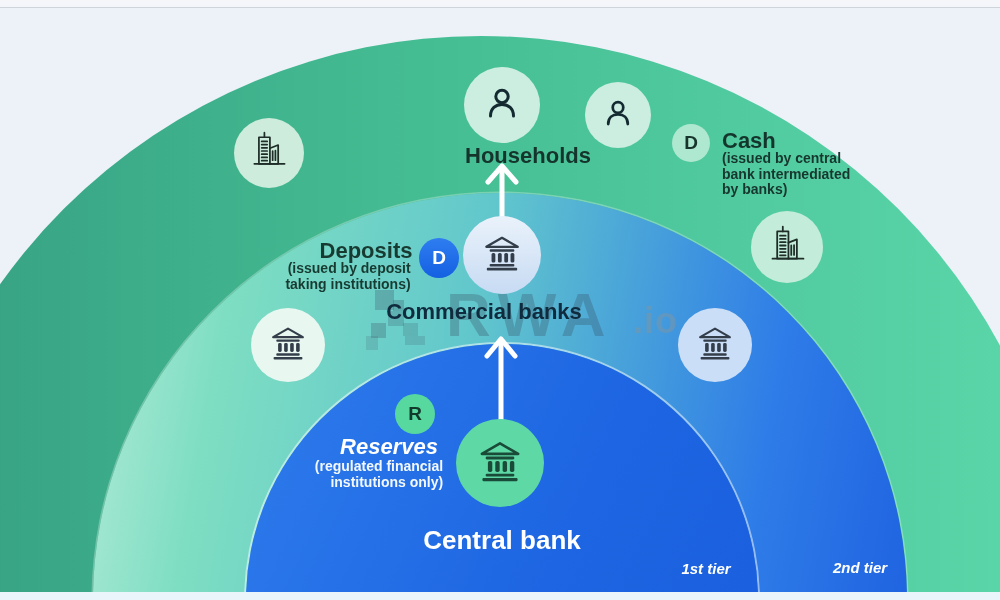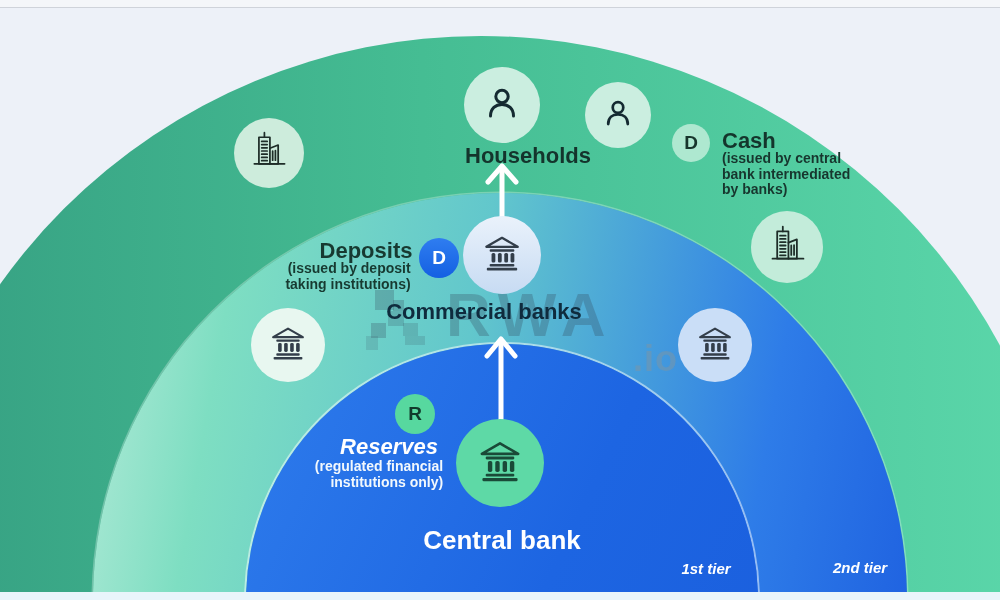--- a/index.html
+++ b/index.html
@@ -16,21 +16,21 @@
     background:linear-gradient(100deg,#b6ebd9 0%,#7edec2 16%,#62c7cc 42%,#2e7ce8 75%,#1e60e0 95%);
     box-shadow:0 0 0 1.5px rgba(255,255,255,.28);}
   .ring.inner{left:246px;top:344px;width:512px;height:512px;z-index:3;
     background:linear-gradient(115deg,#2e7cec 0%,#1d65e2 55%,#1a5edd 100%);
     box-shadow:0 0 0 2px rgba(255,255,255,.5);}
 
   .wm{position:absolute;z-index:4;}
   .wm-brand{position:absolute;left:446px;top:284px;font-size:62px;line-height:62px;font-weight:800;
     letter-spacing:8px;color:rgba(52,76,96,.30);}
   .wm-suffix{position:absolute;left:633px;top:303px;font-size:36px;line-height:36px;font-weight:700;
-    letter-spacing:1px;color:rgba(125,150,165,.52);margin-top:38px;}
+    letter-spacing:1px;color:rgba(125,150,165,.52);}
   .wm-logo{position:absolute;left:360px;top:286px;width:70px;height:68px;}
   .wm-logo i{position:absolute;display:block;background:#3d5a6b;}
 
   .node{position:absolute;border-radius:50%;display:flex;align-items:center;justify-content:center;z-index:5;}
   .badge{position:absolute;border-radius:50%;display:flex;align-items:center;justify-content:center;
     font-weight:700;z-index:5;}
   .lbl{position:absolute;z-index:5;font-weight:700;white-space:nowrap;}
   .lbl.center{transform:translateX(-50%);}
   .dark{color:#14342c;}
   .navy{color:#0f2b3d;}

